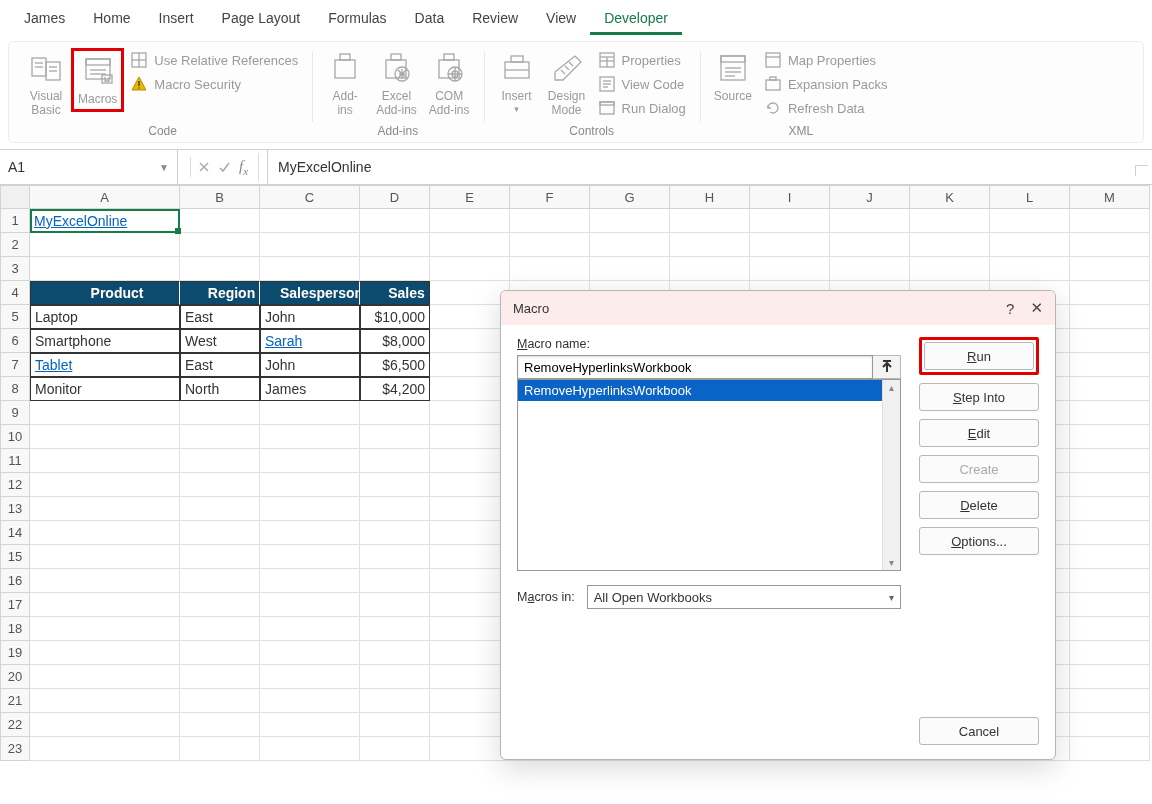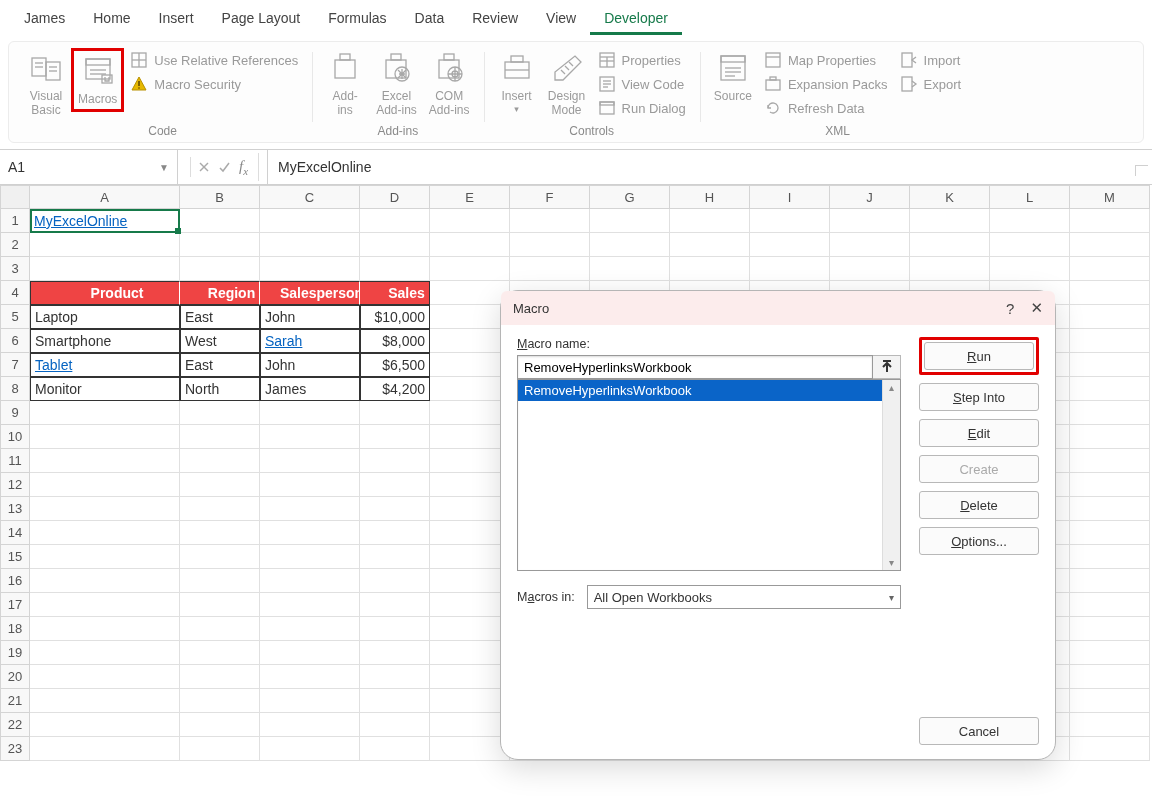--- a/index.html
+++ b/index.html
@@ -199,38 +199,38 @@
       border: 2px solid #167a4a;
       pointer-events: none;
     }
     .active-cell::after{
       content:'';
       position:absolute; right:-3px; bottom:-3px;
       width:6px;height:6px;background:#167a4a;
     }
 
     .tbl-hdr {
-      background: #ef4444;
+      background: #0c4a6e;
       color: #fff;
       font-weight: 700;
       justify-content: center;
       border-right: 1px solid #fff;
       padding-left: 28px;
     }
     .tbl-cell { border: 1px solid #333 !important; background:#fff; }
 
     
     .dialog {
       position: absolute;
       left: 500px; top: 290px;
       width: 556px;
       height: 470px;
       background: #fff;
       border: 1px solid #b5b5b5;
-      border-radius: 18px;
+      border-radius: 6px;
       box-shadow: 0 8px 30px rgba(0,0,0,0.15);
       display: flex;
       flex-direction: column;
     }
     .dialog .titlebar {
       background: #fcecec;
       padding: 8px 12px;
       border-radius: 6px 6px 0 0;
       display: flex;
       align-items: center;
@@ -499,37 +499,20 @@
               </svg>
             <span>Expansion Packs</span>
           </div>
           <div class="smallbtn">
             <svg class="gicon" width="18" height="18" viewBox="0 0 18 18">
                 <path d="M4 9 a5 5 0 1 1 2 4"></path>
                 <polyline points="4,6 4,9 7,9"></polyline>
               </svg>
             <span>Refresh Data</span>
           </div>
-        </div>
-        <div class="vcol">
-          <div class="smallbtn">
-            <svg class="gicon" width="18" height="18" viewBox="0 0 18 18">
-                <rect x="2" y="2" width="10" height="14"></rect>
-                <polyline points="16,6 12,9 16,12"></polyline>
-              </svg>
-            <span>Import</span>
-          </div>
-          <div class="smallbtn">
-            <svg class="gicon" width="18" height="18" viewBox="0 0 18 18">
-                <rect x="2" y="2" width="10" height="14"></rect>
-                <polyline points="12,6 16,9 12,12"></polyline>
-              </svg>
-            <span>Export</span>
-          </div>
-          <div style="height:22px;"></div>
         </div>
       </div>
       <div class="grp-label">XML</div>
     </div>
   </div>
 </div>
 
 <div class="formula-bar">
   <div class="name-box">
     <span>A1</span>

